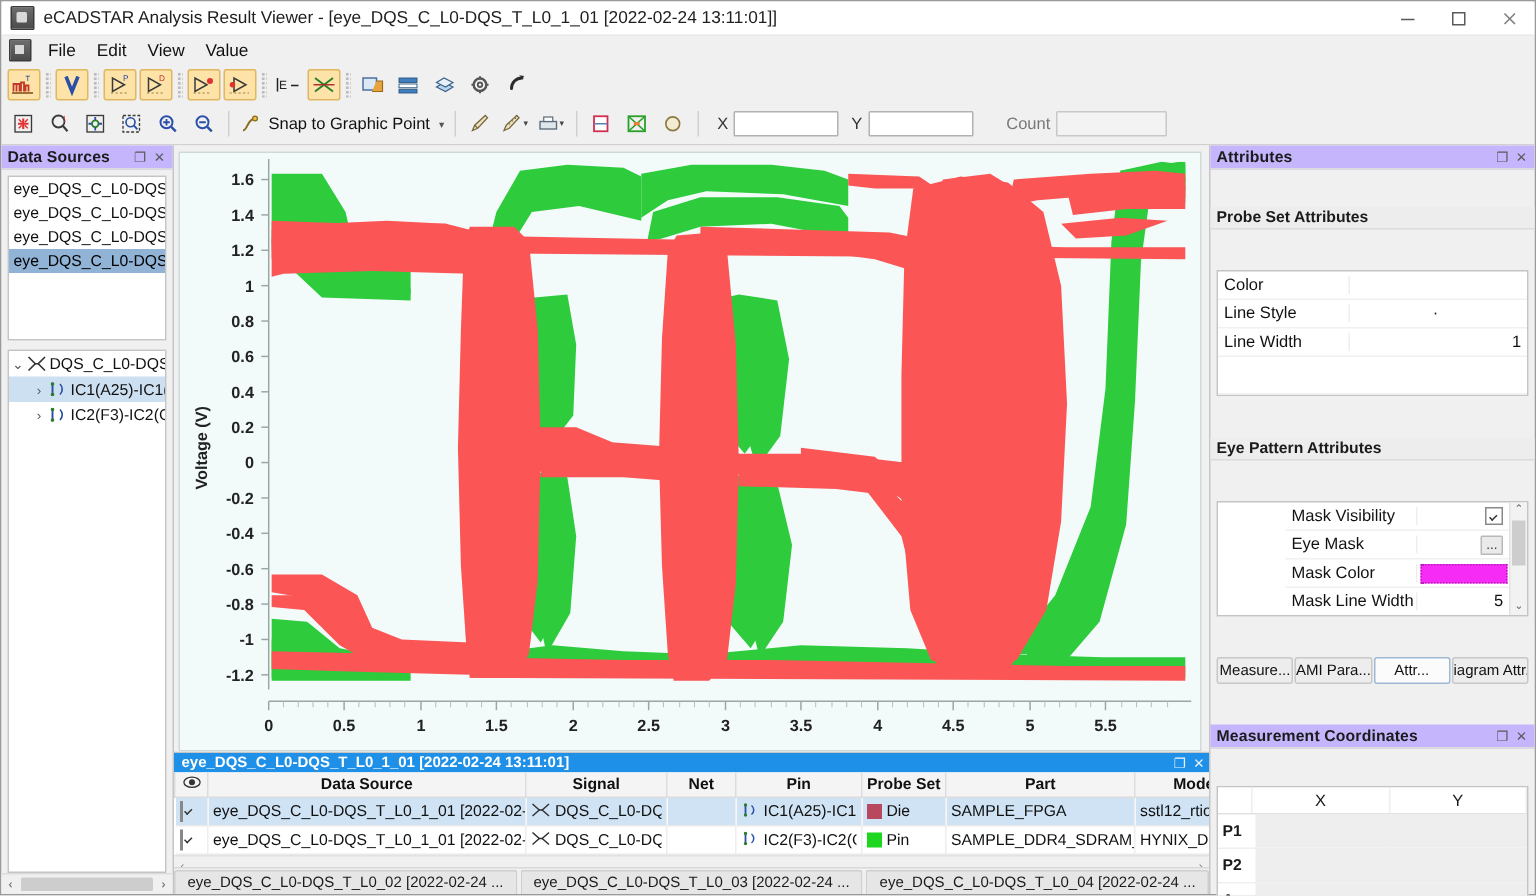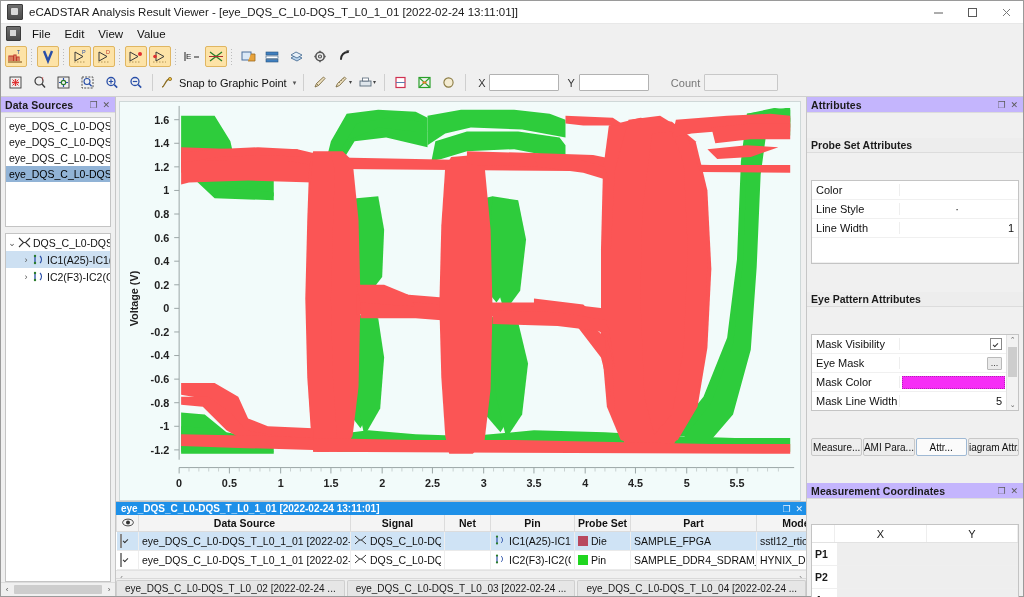--- a/index.html
+++ b/index.html
@@ -123,21 +123,21 @@
   .attrtbl{margin:2px 4px 0 4px;background:#fff;border:1px solid #c4c4c4;flex:0 0 auto;}
   .arow{display:flex;height:18px;align-items:center;border-bottom:1px solid #f0f0f0;}
   .arow .k{width:88px;flex:0 0 88px;font-size:11px;color:#111;display:flex;align-items:center;
            padding-left:4px;border-right:1px solid #eee;box-sizing:border-box;}
   .arow .v{flex:1 1 auto;display:flex;align-items:center;justify-content:flex-end;padding-right:4px;
            font-size:11px;color:#111;position:relative;}
   .arow .v.ctr{justify-content:center;}
   .colorbar{position:absolute;left:0;right:0;top:1px;bottom:1px;}
   .arow.empty{height:24px;background:#fff;}
   .arow.empty .k{background:#ececec;}
-  .eyescroller{position:relative;}
+  .eyescroller{position:relative;padding-left:45px;}
   .vsb{position:absolute;right:0;top:0;bottom:0;width:11px;background:#f2f2f2;border-left:1px solid #e2e2e2;
        display:flex;flex-direction:column;align-items:center;justify-content:space-between;}
   .vsb .a{font-size:7px;color:#666;line-height:10px;}
   .vsb .th{position:absolute;top:12px;width:9px;height:30px;background:#cdcdcd;}
   .sbtn{width:13px;height:11px;background:#eaeaea;border:1px solid #b9b9b9;font-size:9px;color:#333;
         display:flex;align-items:center;justify-content:center;border-radius:1px;}
   .pinkbox{height:13px;background:#f62cf6;border:1px dotted #b81fb8;width:100%;box-sizing:border-box;}
   .tabrow{display:flex;gap:1px;padding:2px 4px 2px 4px;flex:0 0 auto;}
   .mtab{flex:1 1 0;height:16px;display:flex;align-items:center;justify-content:center;font-size:10px;
         background:#ededed;border:1px solid #c8c8c8;border-radius:2px;color:#111;overflow:hidden;white-space:nowrap;}

